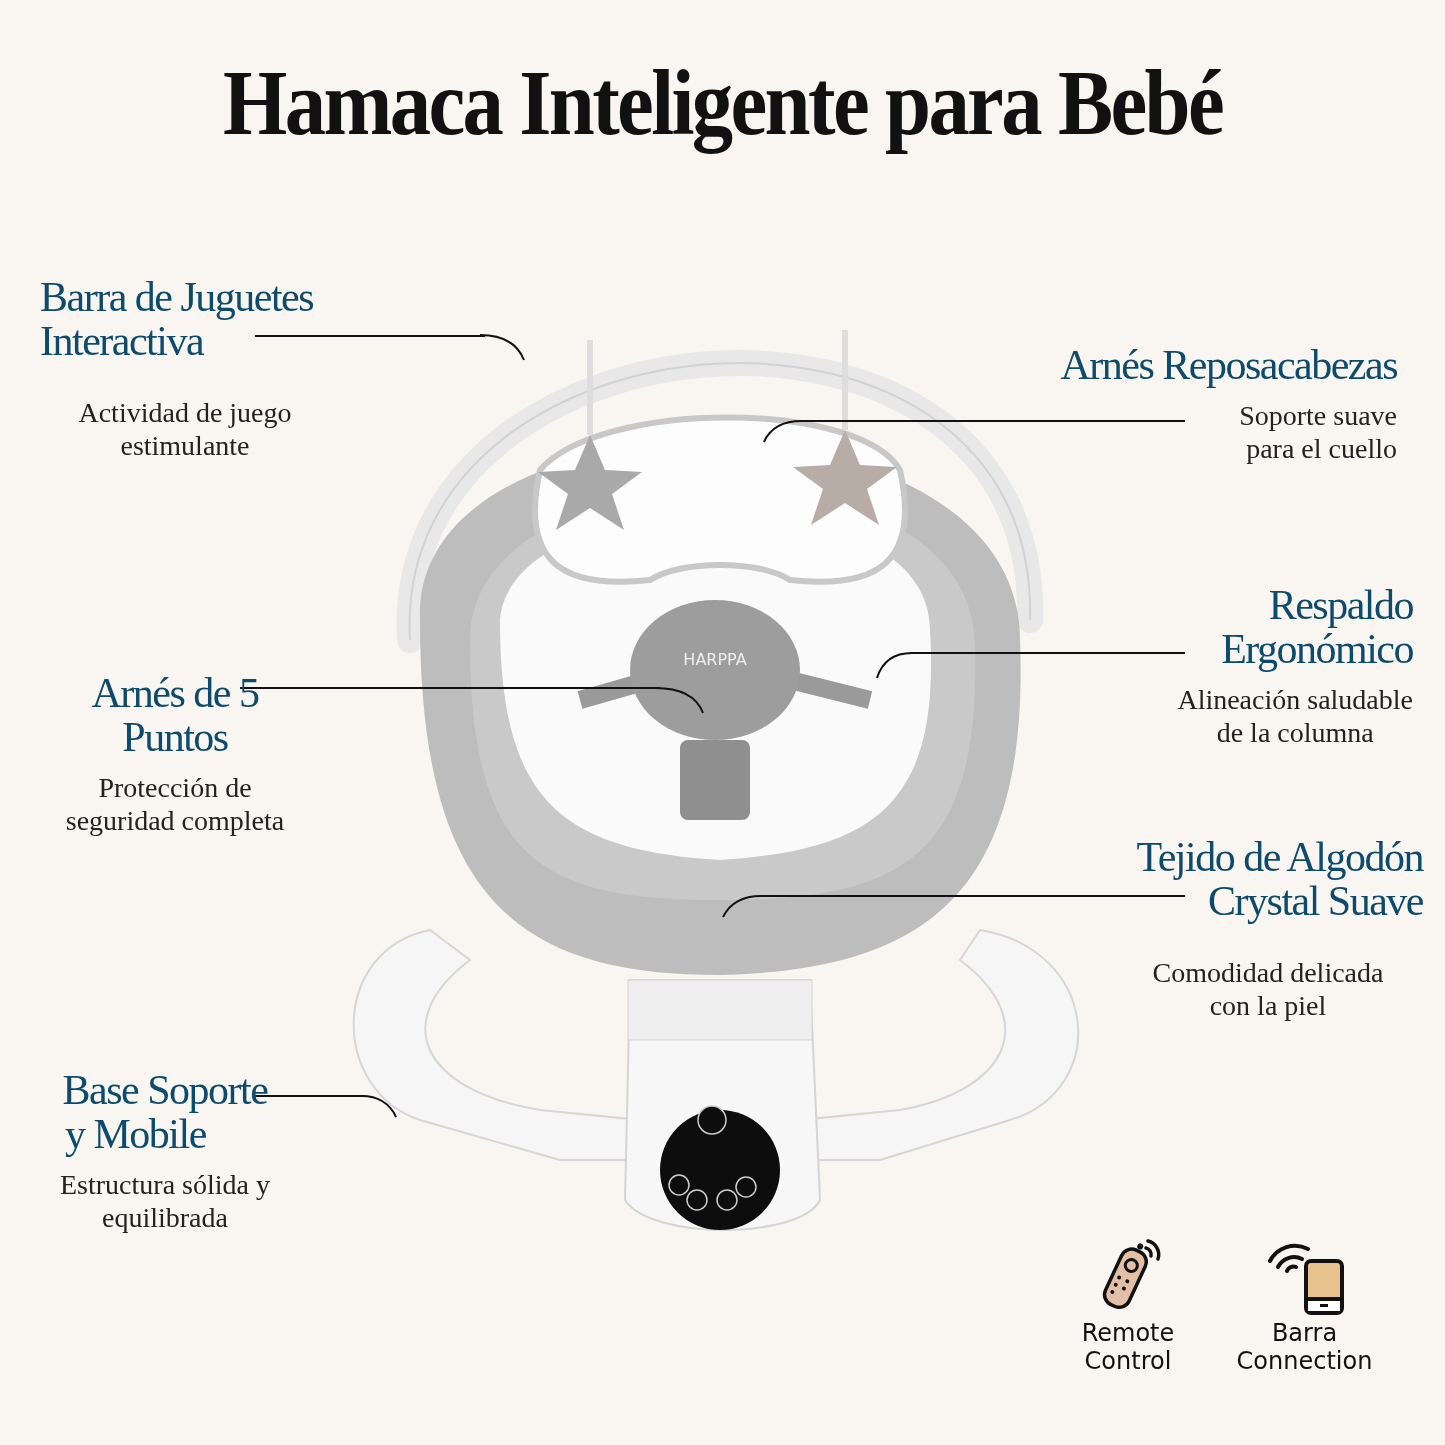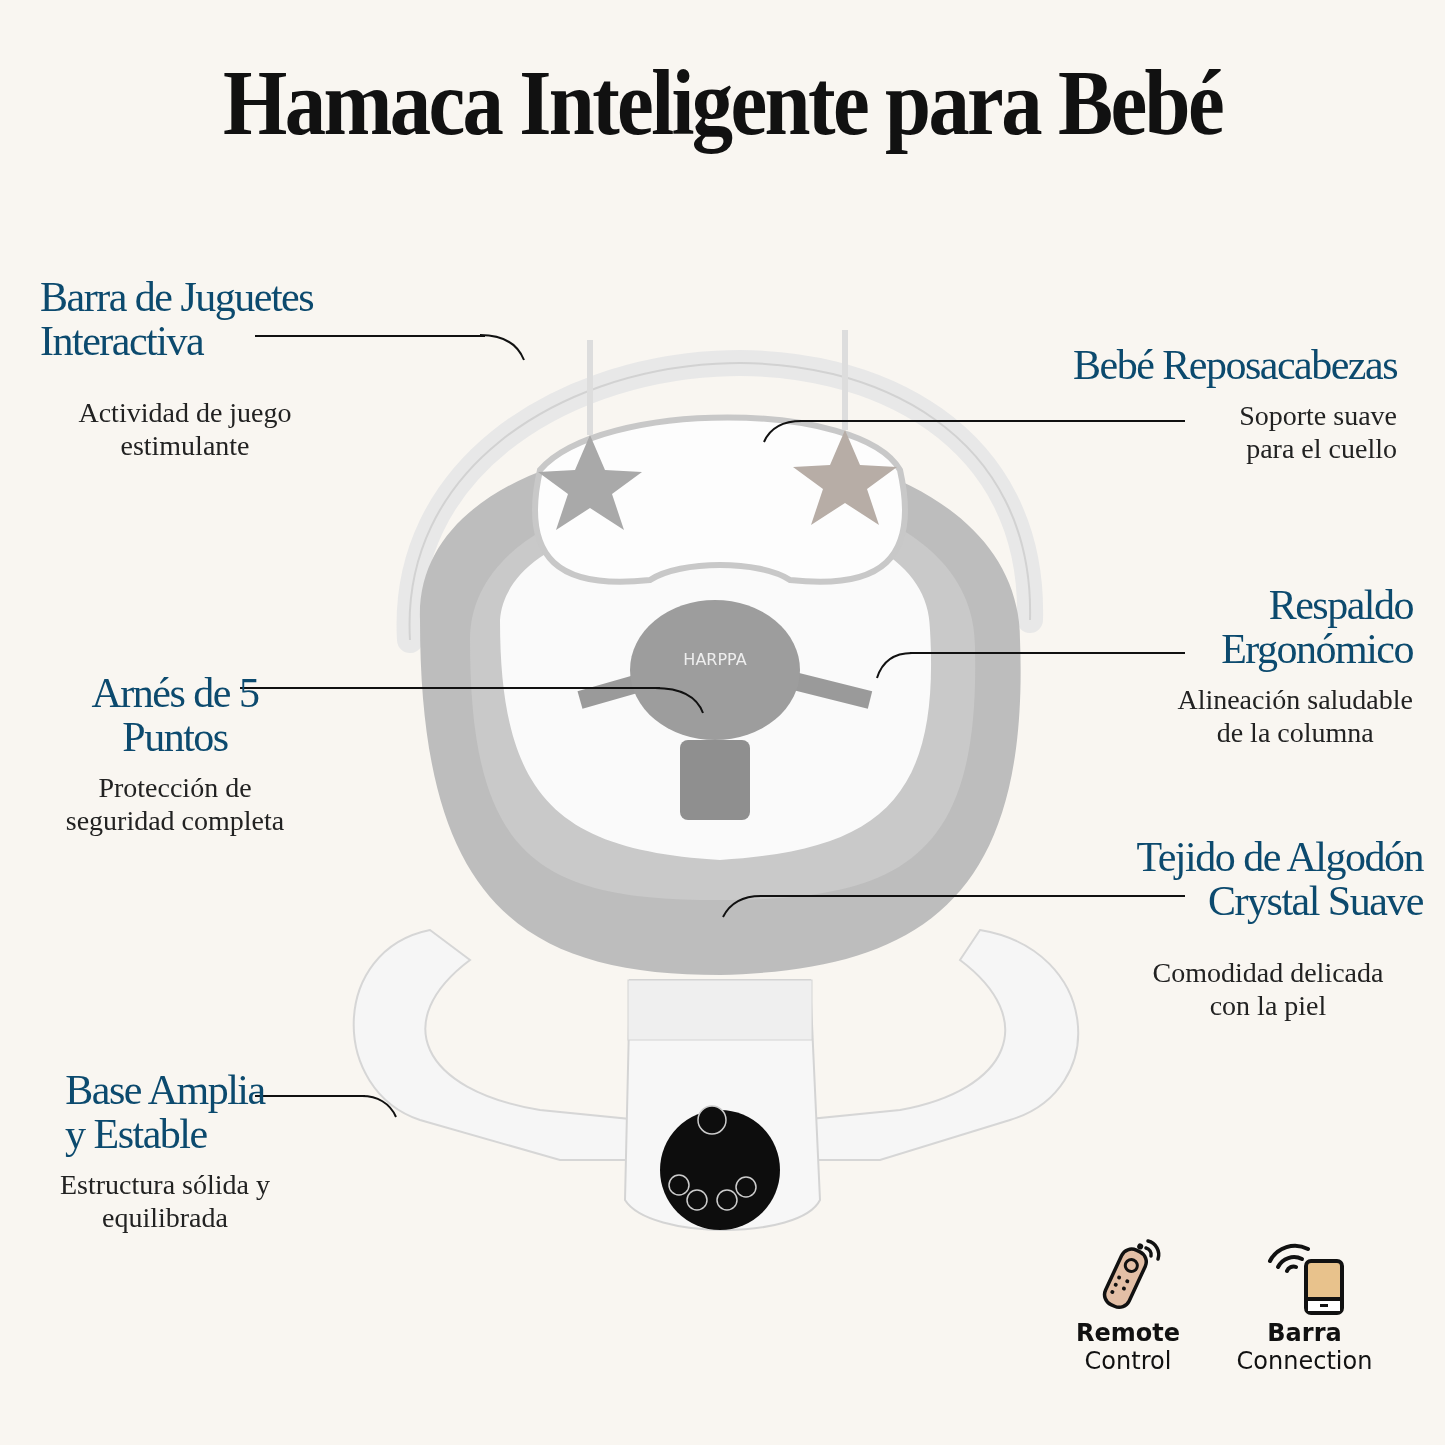--- a/index.html
+++ b/index.html
@@ -8,21 +8,21 @@
   .label { position:absolute; font-family:"Liberation Serif", serif; }
   .label .h { font-size:42px; letter-spacing:-1.5px; line-height:44px; color:#0c4a6e; }
   .label .s { font-size:28px; line-height:33px; color:#222; margin-top:12px; }
   .left { text-align:left; }
   .center { text-align:center;margin-top:33px; }
   .right { text-align:right; }
   .line { position:absolute; height:2px; background:#111; }
   .curve { position:absolute; }
   .product { position:absolute; left:300px; top:255px; width:840px; height:990px; }
   .feat { position:absolute; text-align:center; font-family:"DejaVu Sans", sans-serif; }
-  .feat .b { font-weight:bold; font-size:24px; line-height:28px; }
+  .feat .b { font-weight:normal; font-size:24px; line-height:28px; }
   .feat .n { font-size:24px; line-height:28px; }
 </style>
 </head>
 <body>
 
 <div class="title">Hamaca Inteligente para Bebé</div>
 
 <svg class="product" viewBox="300 255 840 990" width="840" height="990">
 
   <path d="M430 930 C 330 950, 330 1090, 420 1120 L 560 1160 L 640 1160 L 640 1120 L 540 1110 C 420 1090, 390 1020, 470 960 Z" fill="#f6f6f6" stroke="#d6d6d6" stroke-width="2"></path>
@@ -93,21 +93,21 @@
 <div class="label left" style="left:40px;top:275px;">
   <div class="h">Barra de Juguetes</div>
   <div class="h">Interactiva</div>
   <div class="center" style="width:290px">
     <div class="s">Actividad de juego</div>
     <div class="s" style="margin-top:0">estimulante</div>
   </div>
 </div>
 
 <div class="label right" style="right:48px;top:343px;">
-  <div class="h">Bebé Reposacabezas</div>
+  <div class="h">Arnés Reposacabezas</div>
   <div class="s">Soporte suave</div>
   <div class="s" style="margin-top:0">para el cuello</div>
 </div>
 
 <div class="label center" style="left:40px;top:638px;width:270px;">
   <div class="h">Arnés de 5</div>
   <div class="h">Puntos</div>
   <div class="s">Protección de</div>
   <div class="s" style="margin-top:0">seguridad completa</div>
 </div>
@@ -122,22 +122,22 @@
 <div class="label right" style="right:22px;top:835px;">
   <div class="h">Tejido de Algodón</div>
   <div class="h">Crystal Suave</div>
   <div class="center" style="width:290px;margin-left:auto;margin-right:10px">
     <div class="s">Comodidad delicada</div>
     <div class="s" style="margin-top:0">con la piel</div>
   </div>
 </div>
 
 <div class="label center" style="left:40px;top:1035px;width:250px;">
-  <div class="h">Base Amplia</div>
-  <div class="h" style="text-align:left;padding-left:25px">y Estable</div>
+  <div class="h">Base Soporte</div>
+  <div class="h" style="text-align:left;padding-left:25px">y Mobile</div>
   <div class="s">Estructura sólida y</div>
   <div class="s" style="margin-top:0">equilibrada</div>
 </div>
 
 <div class="feat" style="left:1068px;top:1235px;width:120px;">
   <svg width="80" height="80" viewBox="0 0 80 80">
     <g transform="rotate(25 40 40)">
       <rect x="26" y="14" width="26" height="60" rx="11" fill="#e3bfa6" stroke="#111" stroke-width="3.5"></rect>
       <circle cx="39" cy="30" r="6" fill="none" stroke="#111" stroke-width="3"></circle>
       <circle cx="33" cy="46" r="2" fill="#111"></circle>

